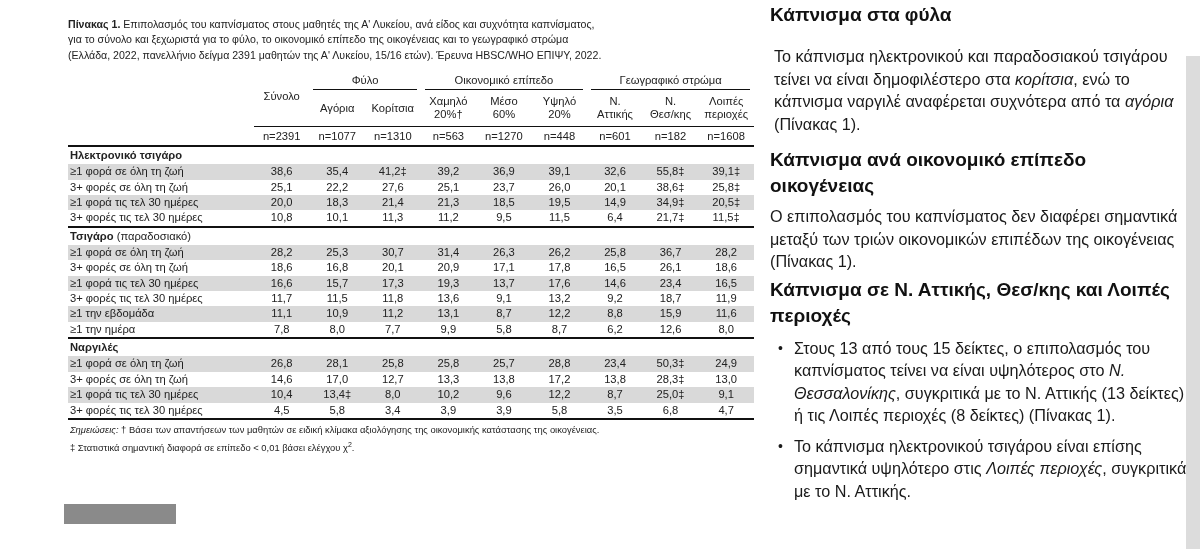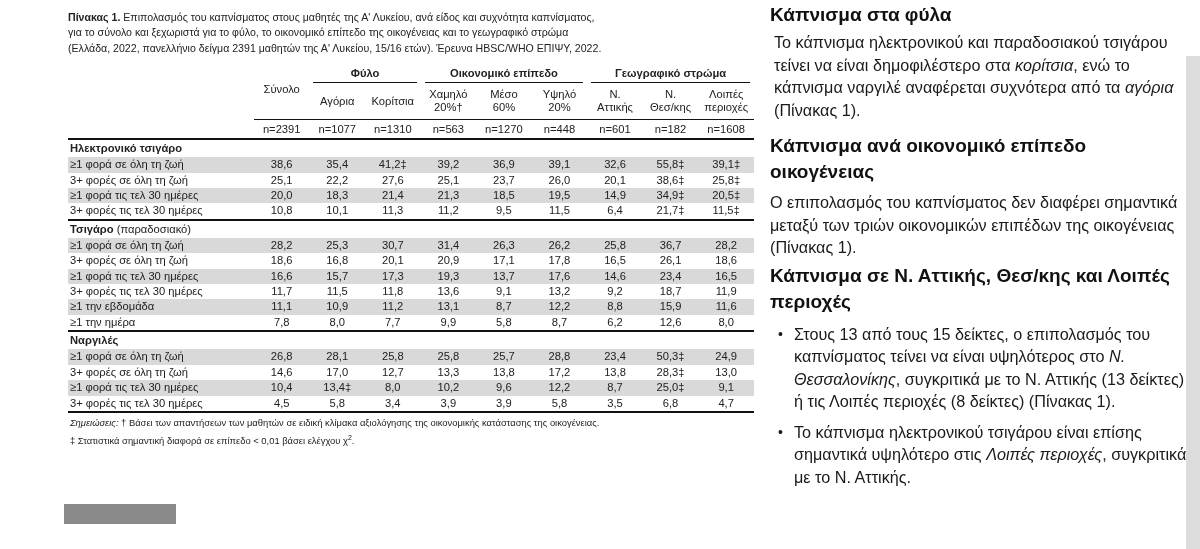--- a/index.html
+++ b/index.html
@@ -1,31 +1,31 @@
 <!DOCTYPE html>
 <html><head>
 <meta charset="utf-8">
 <style>
   html, body { margin: 0; padding: 0; }
   body {
     width: 1200px; height: 549px; overflow: hidden; position: relative;
     background: #ffffff; font-family: "Liberation Sans", sans-serif; color: #1a1a1a;
   }
-  .left { position: absolute; left: 68px; top: 10px; width: 686px; }
+  .left { position: absolute; left: 68px; top: 17px; width: 686px; }
   .caption { font-size: 10.6px; line-height: 15.4px; color: #222; margin: 0; }
   .caption b { font-weight: bold; }
   table.data {
     border-collapse: collapse; margin-top: 9px; width: 686px; table-layout: fixed;
     font-size: 11.2px; color: #222;
   }
   table.data col.lbl { width: 172px; }
   table.data col.num { width: 51.4px; }
   th { font-weight: normal; text-align: center; padding: 0; line-height: 13px; }
   th.group { height: 18px; vertical-align: bottom; }
-  th.group span { display: block; border-bottom: 1.5px solid #111; margin: 0 4px; padding-bottom: 2px; font-weight: bold; }
+  th.group span { display: block; border-bottom: 1.5px solid #111; margin: 0 4px; padding-bottom: 2px; }
   th.sub { height: 36px; vertical-align: middle; }
   tr.nrow td { text-align: center; height: 18px; border-top: 1.5px solid #111; border-bottom: 2px solid #111; padding: 0; margin-top: 34px; }
   tr.nrow td.blank { border-top: none; }
   td { padding: 0; height: 15.4px; line-height: 15.4px; white-space: nowrap; }
   td.lbl { text-align: left; padding-left: 2px; overflow: hidden; }
   td.val { text-align: center; }
   tr.section td { font-weight: bold; height: 17px; }
   tr.section td .norm { font-weight: normal; text-align: center; }
   tr.shade td { background: #d9d9d9; }
   tr.last td { border-bottom: 2px solid #111; }
@@ -287,21 +287,21 @@
   <div class="notes">
     <i>Σημειώσεις:</i><span> † Βάσει των απαντήσεων των μαθητών σε ειδική κλίμακα αξιολόγησης της οικονομικής κατάστασης της οικογένειας.</span><br>
     <span>‡ Στατιστικά σημαντική διαφορά σε επίπεδο &lt; 0,01 βάσει ελέγχου χ</span><sup style="font-size:7px;">2</sup><span>.</span>
   </div>
 </div>
 
 <div class="grey-block"></div>
 
 <div class="right">
   <h2 style="margin-top:2px;">Κάπνισμα στα φύλα</h2>
-  <p class="body" style="margin-top:3px;margin-left:4px;"><span>Το κάπνισμα ηλεκτρονικού και παραδοσιακού τσιγάρου τείνει να είναι δημοφιλέστερο στα </span><i>κορίτσια</i><span>, ενώ το κάπνισμα ναργιλέ αναφέρεται συχνότερα από τα </span><i>αγόρια</i><span> (Πίνακας 1).</span></p>
+  <p class="body" style="margin-top:17px;margin-left:4px;"><span>Το κάπνισμα ηλεκτρονικού και παραδοσιακού τσιγάρου τείνει να είναι δημοφιλέστερο στα </span><i>κορίτσια</i><span>, ενώ το κάπνισμα ναργιλέ αναφέρεται συχνότερα από τα </span><i>αγόρια</i><span> (Πίνακας 1).</span></p>
 
   <h2 style="margin-top:12px;">Κάπνισμα ανά οικονομικό επίπεδο οικογένειας</h2>
   <p class="body" style="margin-top:6px;">Ο επιπολασμός του καπνίσματος δεν διαφέρει σημαντικά μεταξύ των τριών οικονομικών επιπέδων της οικογένειας (Πίνακας 1).</p>
 
   <h2 style="margin-top:4px;">Κάπνισμα σε Ν. Αττικής, Θεσ/κης και Λοιπές περιοχές</h2>
   <ul class="bul" style="margin-top:8px;">
     <li><span class="dot">•</span><span>Στους 13 από τους 15 δείκτες, ο επιπολασμός του καπνίσματος τείνει να είναι υψηλότερος στο </span><i>Ν. Θεσσαλονίκης</i><span>, συγκριτικά με το Ν. Αττικής (13 δείκτες) ή τις Λοιπές περιοχές (8 δείκτες) (Πίνακας 1).</span></li>
     <li><span class="dot">•</span><span>Το κάπνισμα ηλεκτρονικού τσιγάρου είναι επίσης σημαντικά υψηλότερο στις </span><i>Λοιπές περιοχές</i><span>, συγκριτικά με το Ν. Αττικής.</span></li>
   </ul>
 </div>

